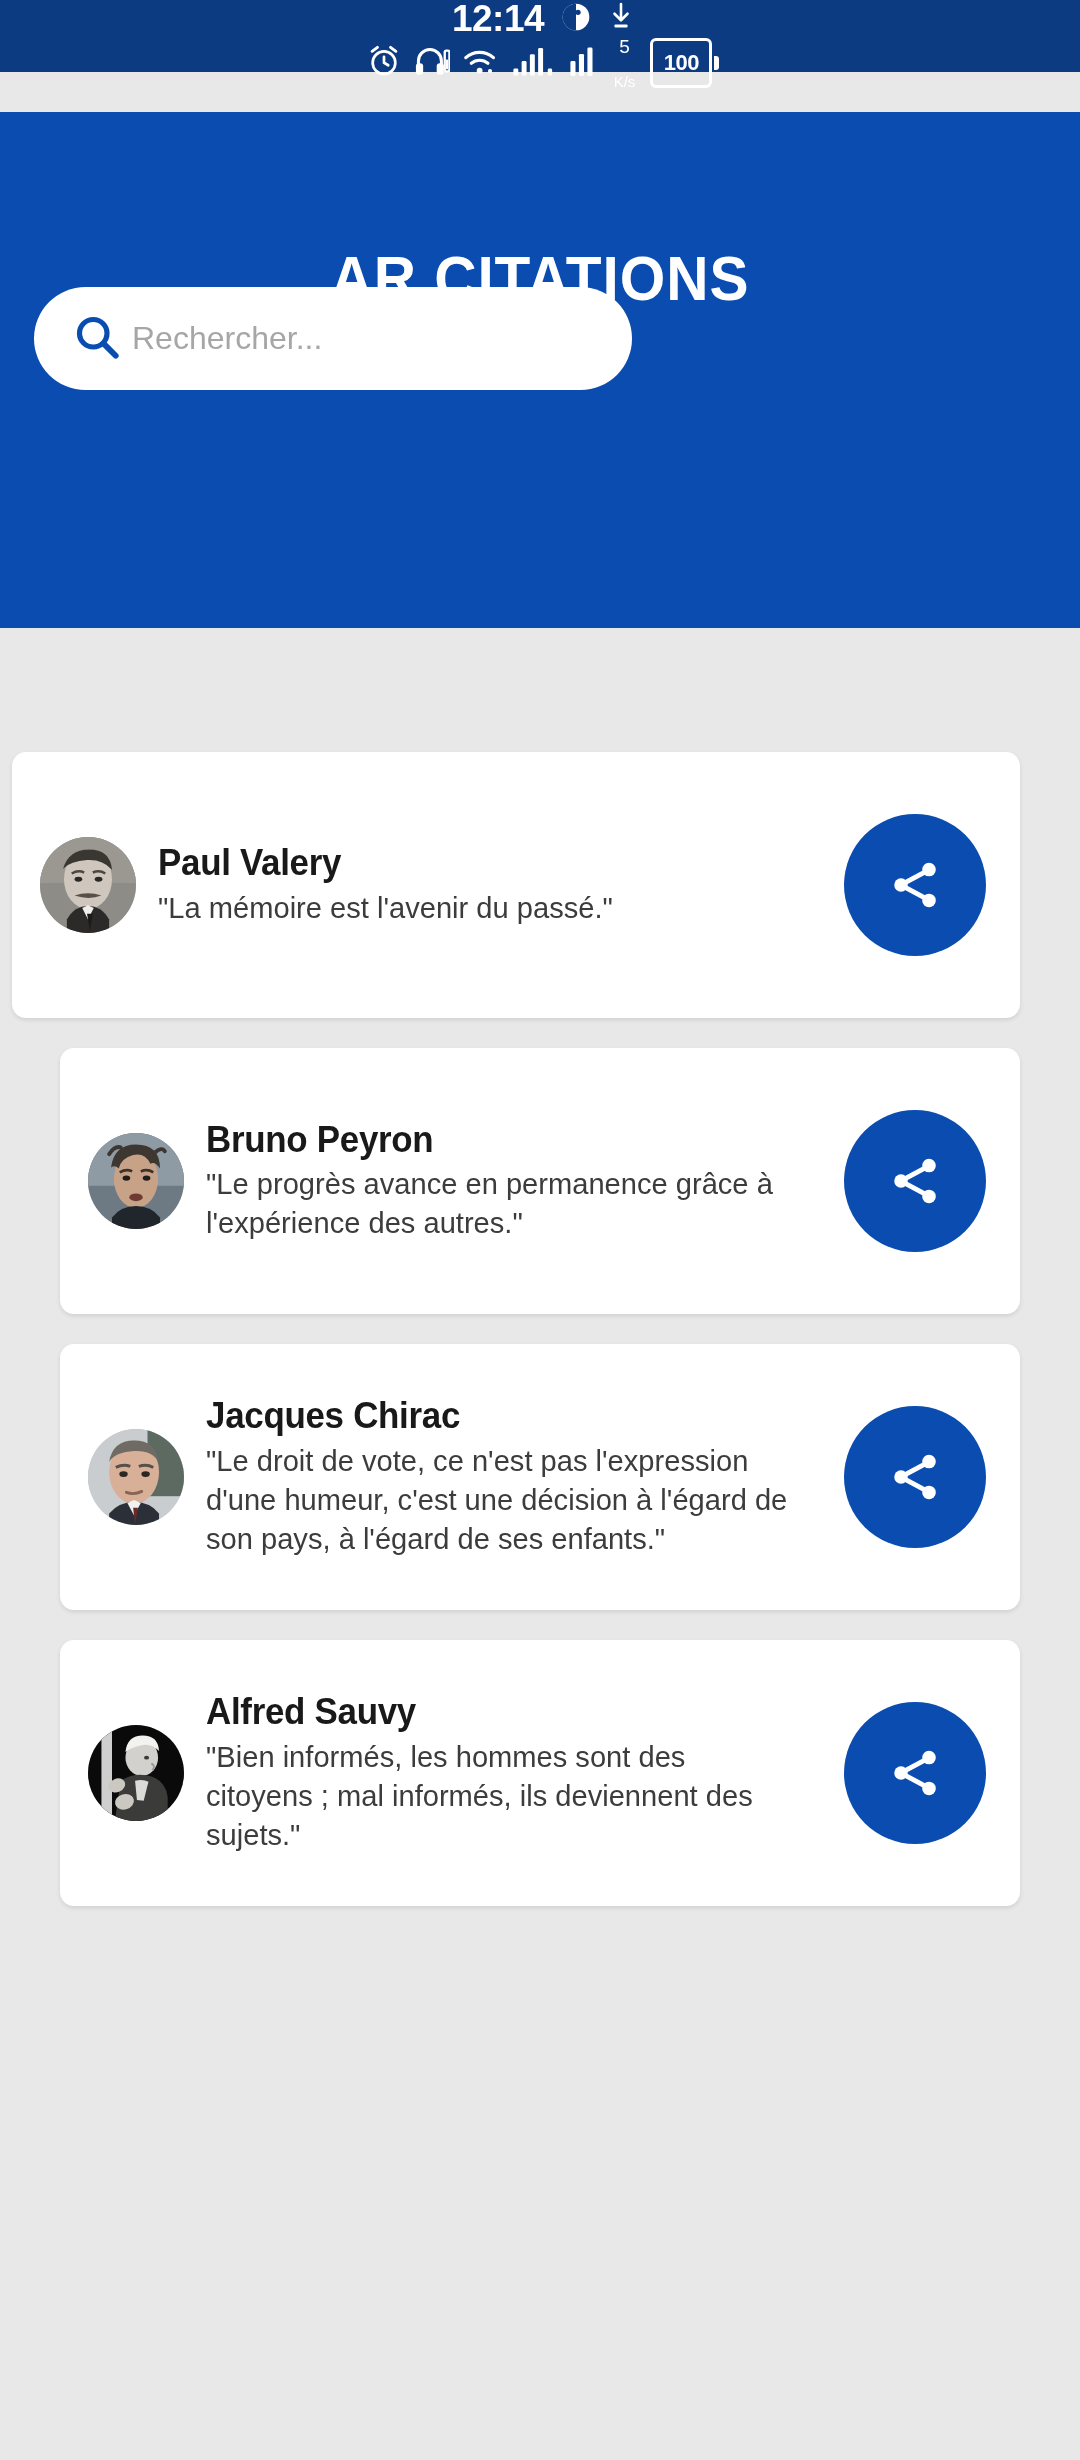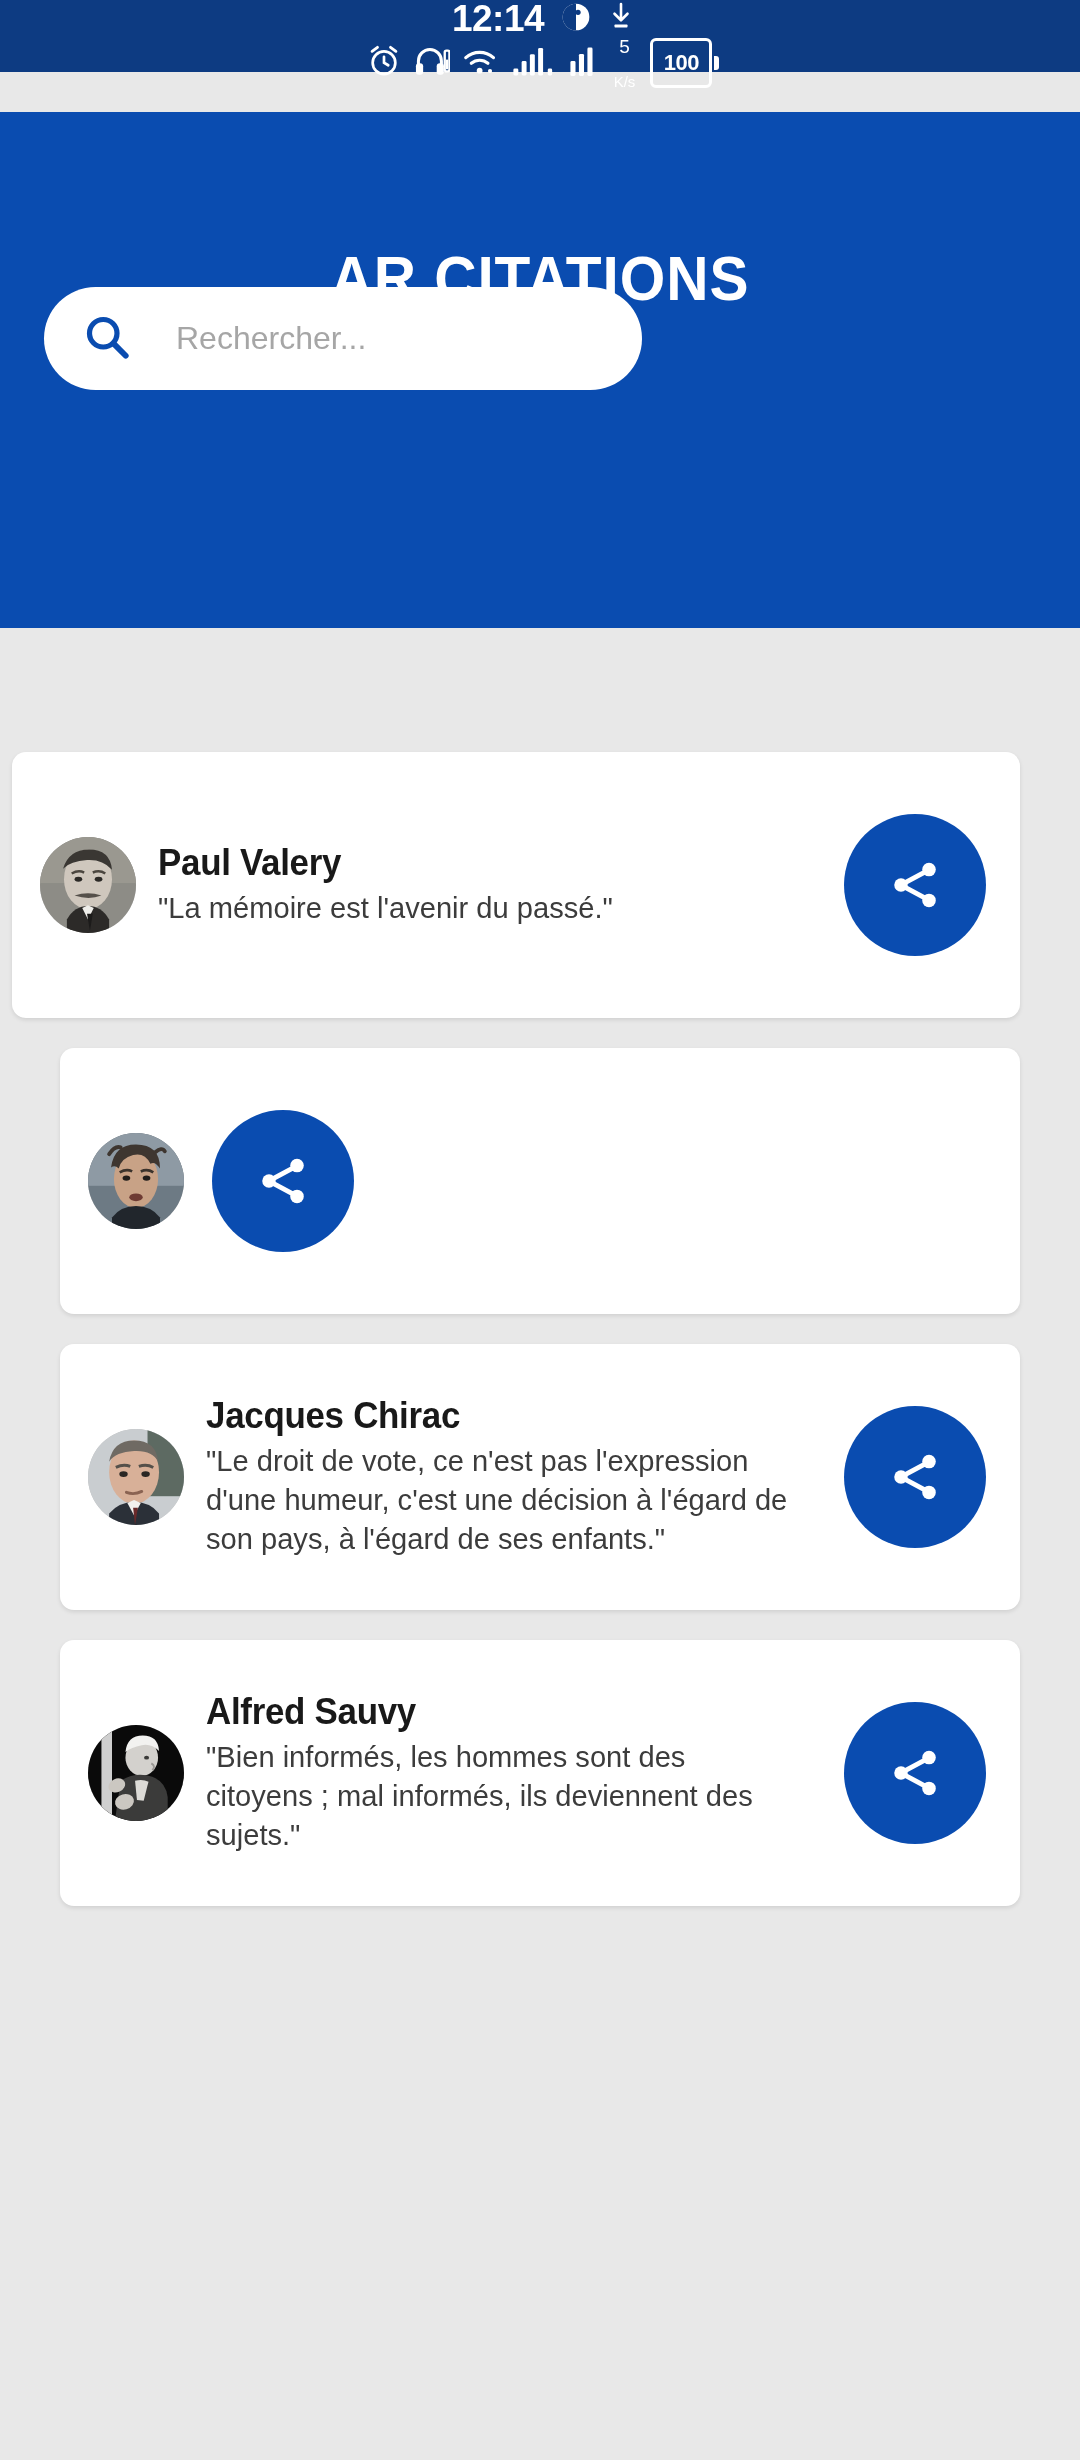--- a/index.html
+++ b/index.html
@@ -100,29 +100,29 @@
     color: #ffffff;
     font-size: 63px;
     font-weight: 700;
     letter-spacing: 1px;
     font-family: "Liberation Sans Narrow", "Liberation Sans", sans-serif;
     transform: scaleX(0.93);
   }
   .search-wrap {
     position: absolute;
     top: 175px;
-    left: 44px;
+    left: 34px;
     width: 598px;
     height: 103px;
     background: #ffffff;
     border-radius: 52px;
     display: flex;
     align-items: center;
     padding-left: 38px;
-    gap: 44px;
+    gap: 10px;
     justify-content: center;
   }
   .search-icon { flex: 0 0 auto; display: block; }
   .search-input {
     flex: 1 1 auto;
     border: none;
     outline: none;
     background: transparent;
     font-family: "Liberation Sans", sans-serif;
     font-size: 32px;
@@ -346,20 +346,24 @@
             <ellipse cx="50" cy="48" rx="23" ry="30" fill="#c8a286"></ellipse>
             <path d="M24 36 q3 -24 26 -24 q25 0 25 25 q-5 -8 -10 -5 q-6 -12 -18 -9 q-12 3 -15 14 q-4 -4 -8 -1Z" fill="#3e3630"></path>
             <path d="M22 22 q6 -9 12 -7 M70 20 q7 -6 10 -1" stroke="#3e3630" stroke-width="4" fill="none" stroke-linecap="round"></path>
             <ellipse cx="40" cy="47" rx="4" ry="2.8" fill="#211d1a"></ellipse>
             <ellipse cx="61" cy="47" rx="4" ry="2.8" fill="#211d1a"></ellipse>
             <path d="M33 41 q7 -4 13 -1 M55 40 q7 -3 13 1" stroke="#3b332c" stroke-width="2.8" fill="none"></path>
             <ellipse cx="50" cy="67" rx="7" ry="4" fill="#6e3b33"></ellipse>
             <path d="M25 88 q9 -12 25 -12 q16 0 25 12 l0 12 l-50 0Z" fill="#21262c"></path>
           </svg>
         </div>
+        <div class="texts">
+          <div class="person-name">Bruno Peyron</div>
+          <div class="quote">"Le progrès avance en permanence grâce à l'expérience des autres."</div>
+        </div>
         <button class="share-btn">
           <svg width="56" height="56" viewBox="0 0 24 24">
             <circle cx="18" cy="5.4" r="2.9" fill="#fff"></circle>
             <circle cx="6" cy="12" r="2.9" fill="#fff"></circle>
             <circle cx="18" cy="18.6" r="2.9" fill="#fff"></circle>
             <path d="M8.4 10.7 L15.6 6.8 M8.4 13.3 L15.6 17.2" stroke="#fff" stroke-width="2.1" stroke-linecap="round"></path>
           </svg>
         </button>
       </div>
     </div>

